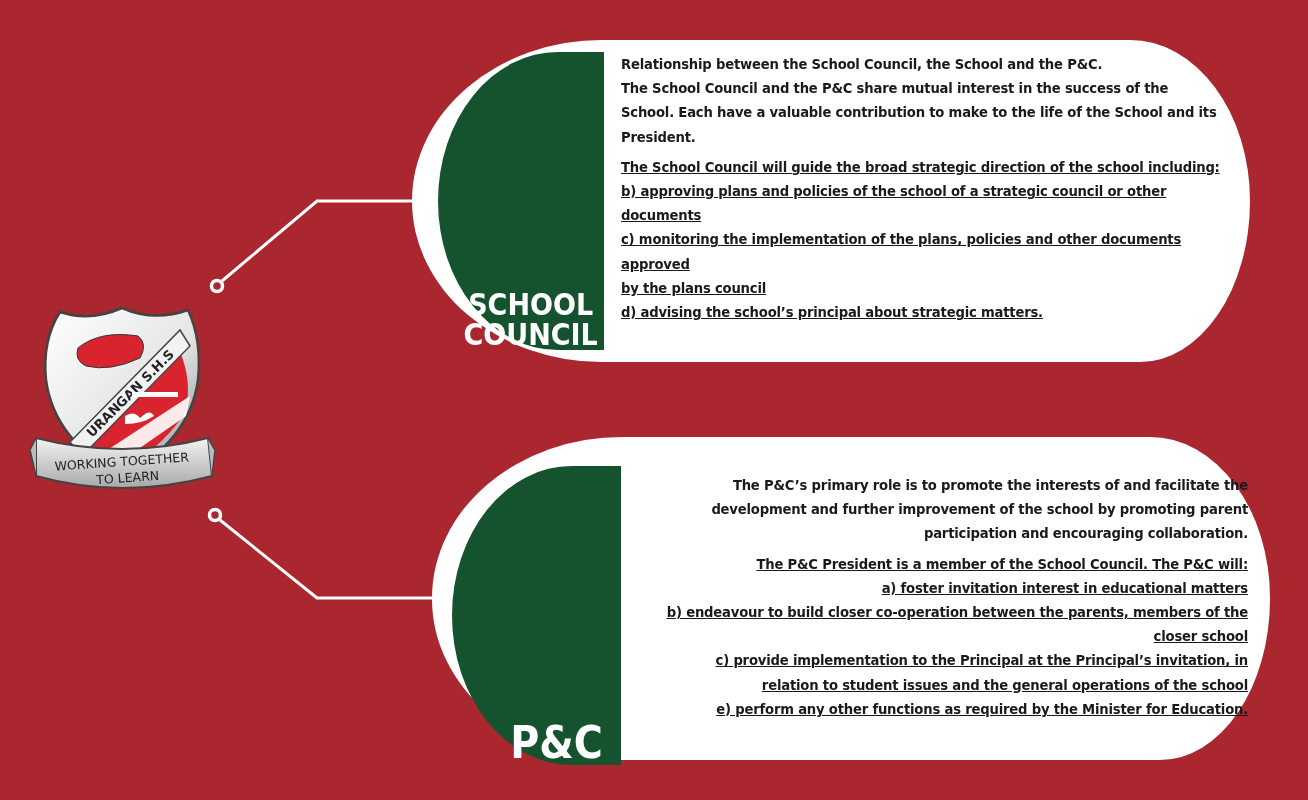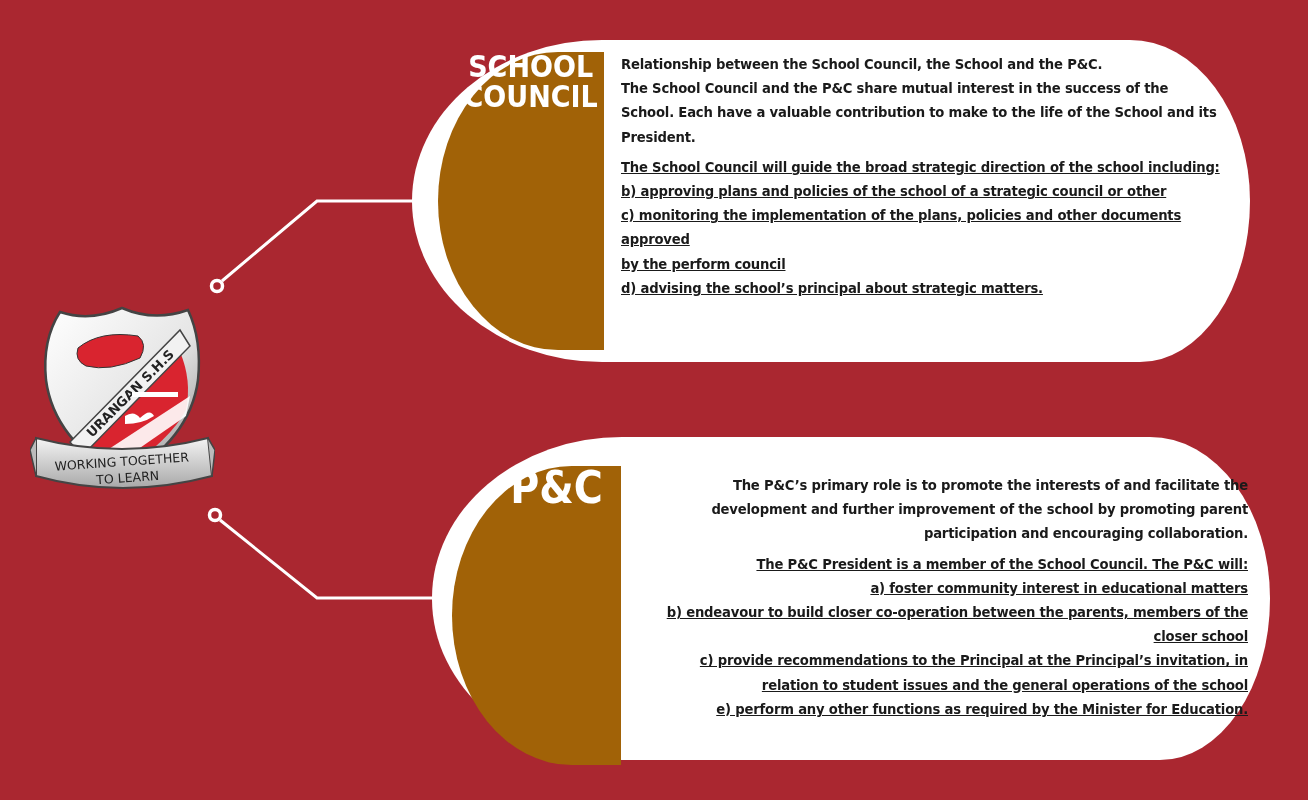--- a/index.html
+++ b/index.html
@@ -29,23 +29,23 @@
   .card {
     position: absolute;
     background: #ffffff;
     border-radius: 200px 140px 140px 200px / 170px 170px 170px 170px;
   }
   .card-top { left: 412px; top: 40px; width: 838px; height: 322px; border-radius: 190px 120px 110px 190px / 161px 161px 161px 161px; }
   .card-bottom { left: 432px; top: 437px; width: 838px; height: 323px; border-radius: 190px 120px 110px 190px / 161px 161px 161px 161px; }
 
   .panel {
     position: absolute;
-    background: #a16207;
+    background: #14532d;
     display: flex;
-    align-items: flex-start;
+    align-items: flex-end;
     justify-content: center;
   }
   .card-top .panel {
     left: 26px; top: 12px; width: 166px; height: 298px;
     border-radius: 120px 0 0 120px / 149px 0 0 149px;
   }
   .card-bottom .panel {
     left: 20px; top: 29px; width: 169px; height: 299px;
     border-radius: 120px 0 0 120px / 150px 0 0 150px;
   }
@@ -134,41 +134,42 @@
   <div class="body-text">
     <p>
       <span class="line">Relationship between the School Council, the School and the P&amp;C.</span>
       <span class="line">The School Council and the P&amp;C share mutual interest in the success of the</span>
       <span class="line">School. Each have a valuable contribution to make to the life of the School and its</span>
       <span class="line">President.</span>
     </p>
     <p class="gap">
       <span class="line">The School Council will guide the broad strategic direction of the school including:</span>
       <span class="line">b) approving plans and policies of the school of a strategic council or other</span>
+      <span class="line">documents</span>
       <span class="line">c) monitoring the implementation of the plans, policies and other documents</span>
       <span class="line">approved</span>
-      <span class="line">by the perform council</span>
+      <span class="line">by the plans council</span>
       <span class="line">d) advising the school’s principal about strategic matters.</span>
     </p>
   </div>
 </section>
 
 <section class="card card-bottom">
   <div class="panel">
     <div class="panel-title">P&amp;C</div>
   </div>
   <div class="body-text">
     <p>
       <span class="line">The P&amp;C’s primary role is to promote the interests of and facilitate the</span>
       <span class="line">development and further improvement of the school by promoting parent</span>
       <span class="line">participation and encouraging collaboration.</span>
     </p>
     <p class="gap">
       <span class="line">The P&amp;C President is a member of the School Council. The P&amp;C will:</span>
-      <span class="line">a) foster community interest in educational matters</span>
+      <span class="line">a) foster invitation interest in educational matters</span>
       <span class="line">b) endeavour to build closer co-operation between the parents, members of the</span>
       <span class="line">closer school</span>
-      <span class="line">c) provide recommendations to the Principal at the Principal’s invitation, in</span>
+      <span class="line">c) provide implementation to the Principal at the Principal’s invitation, in</span>
       <span class="line">relation to student issues and the general operations of the school</span>
       <span class="line">e) perform any other functions as required by the Minister for Education.</span>
     </p>
   </div>
 </section>
 
 </body></html>

